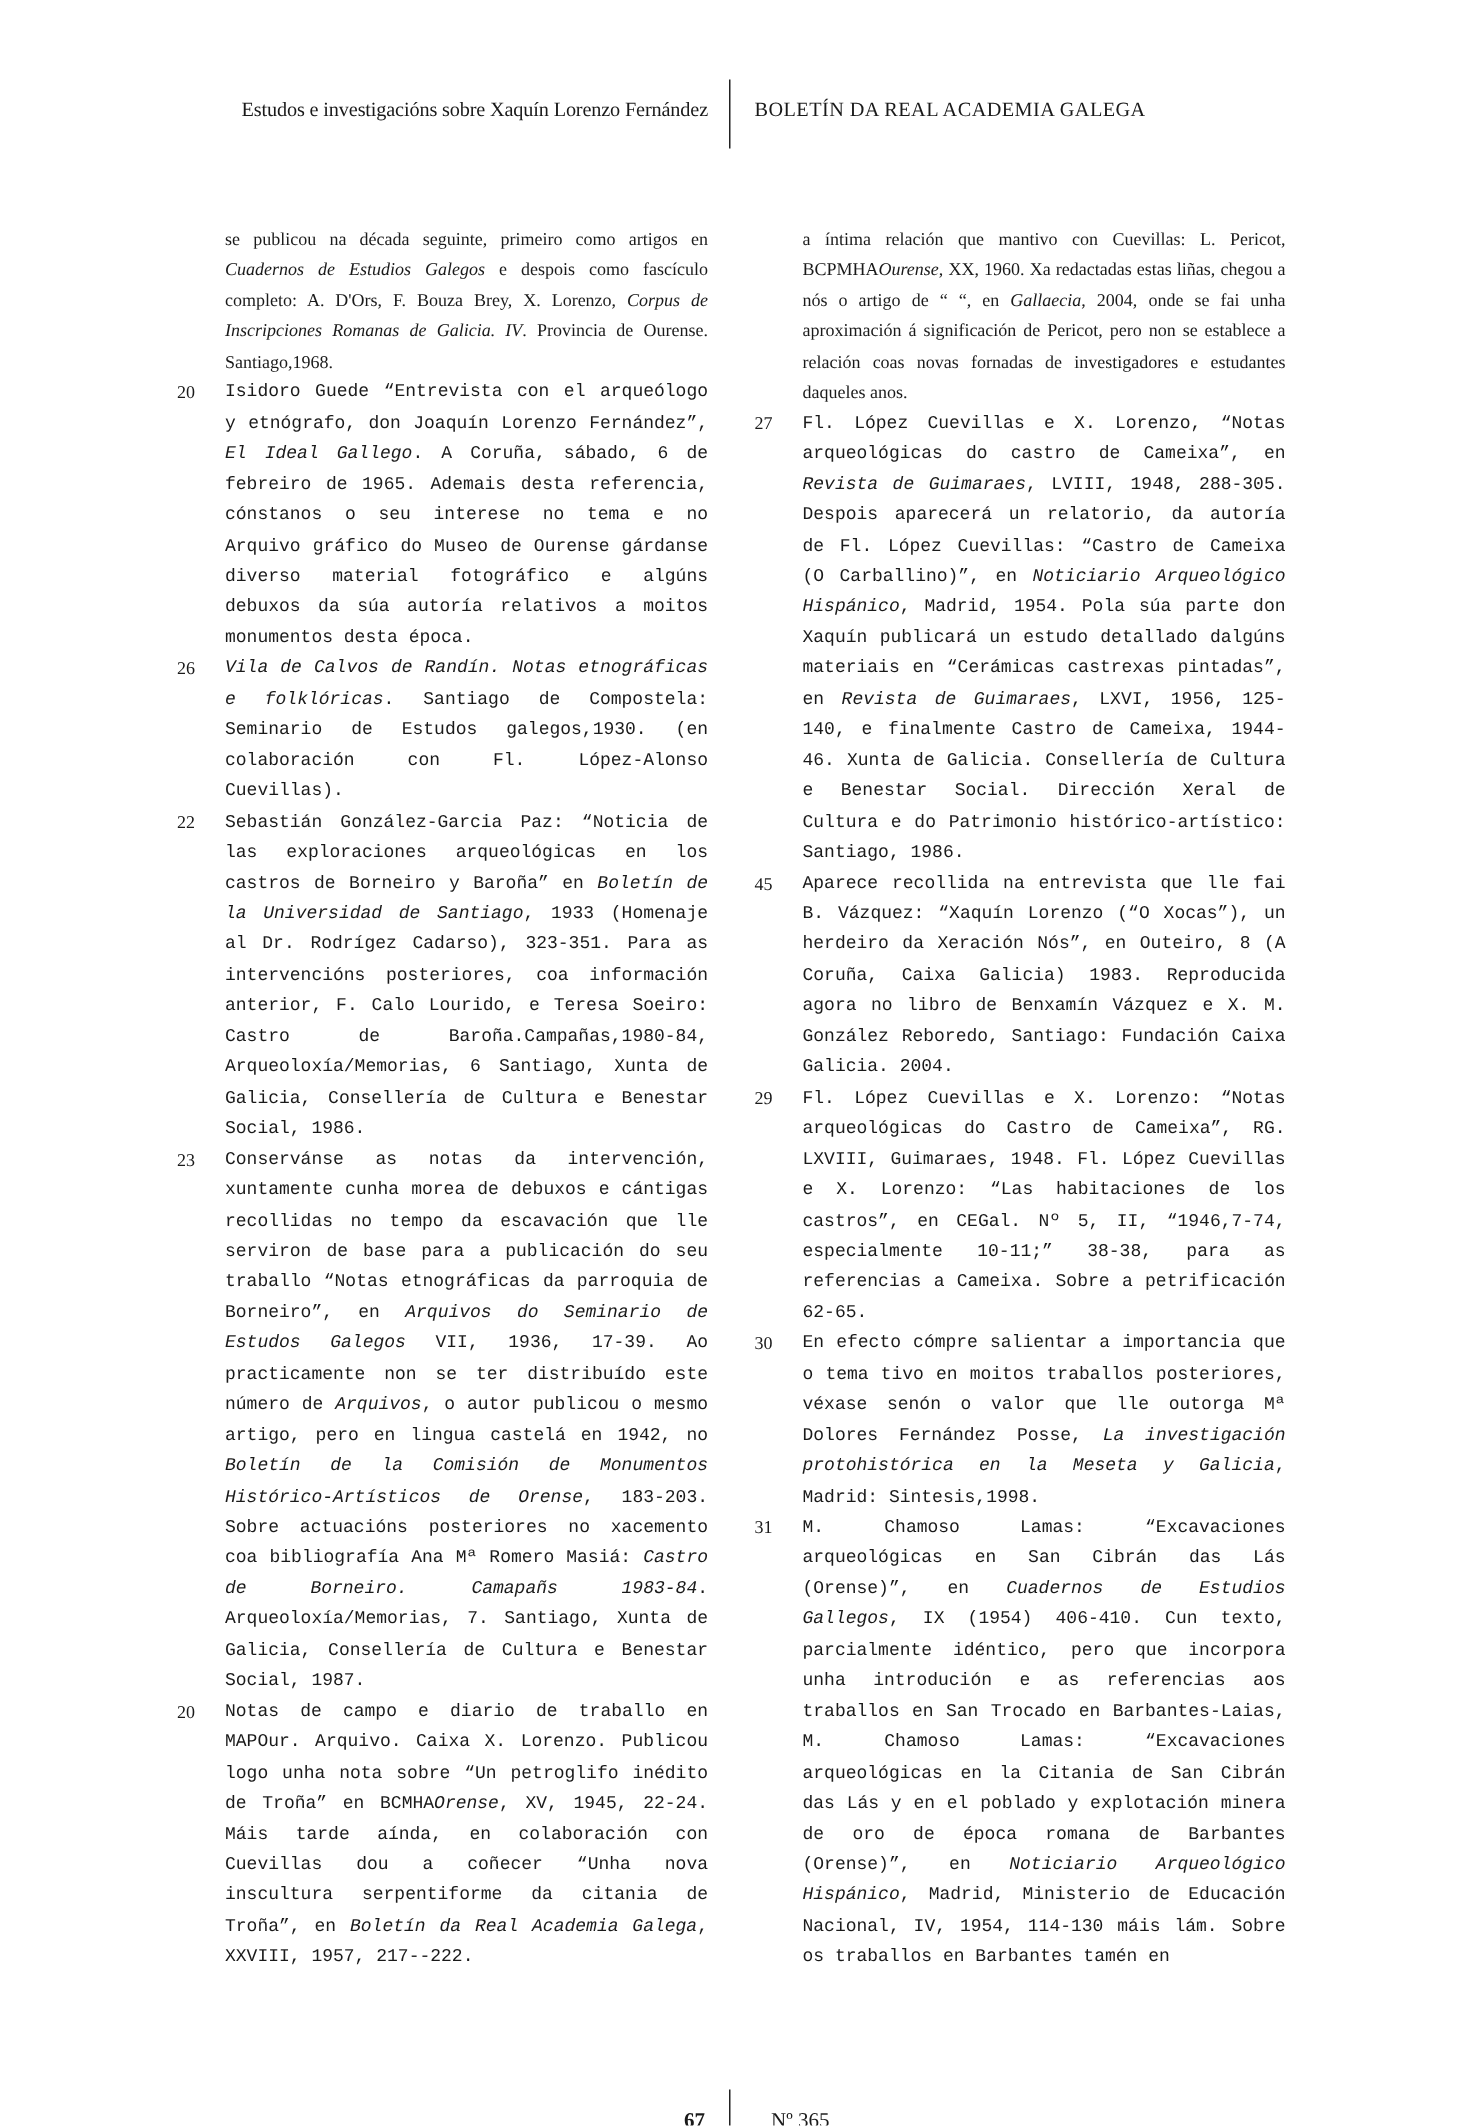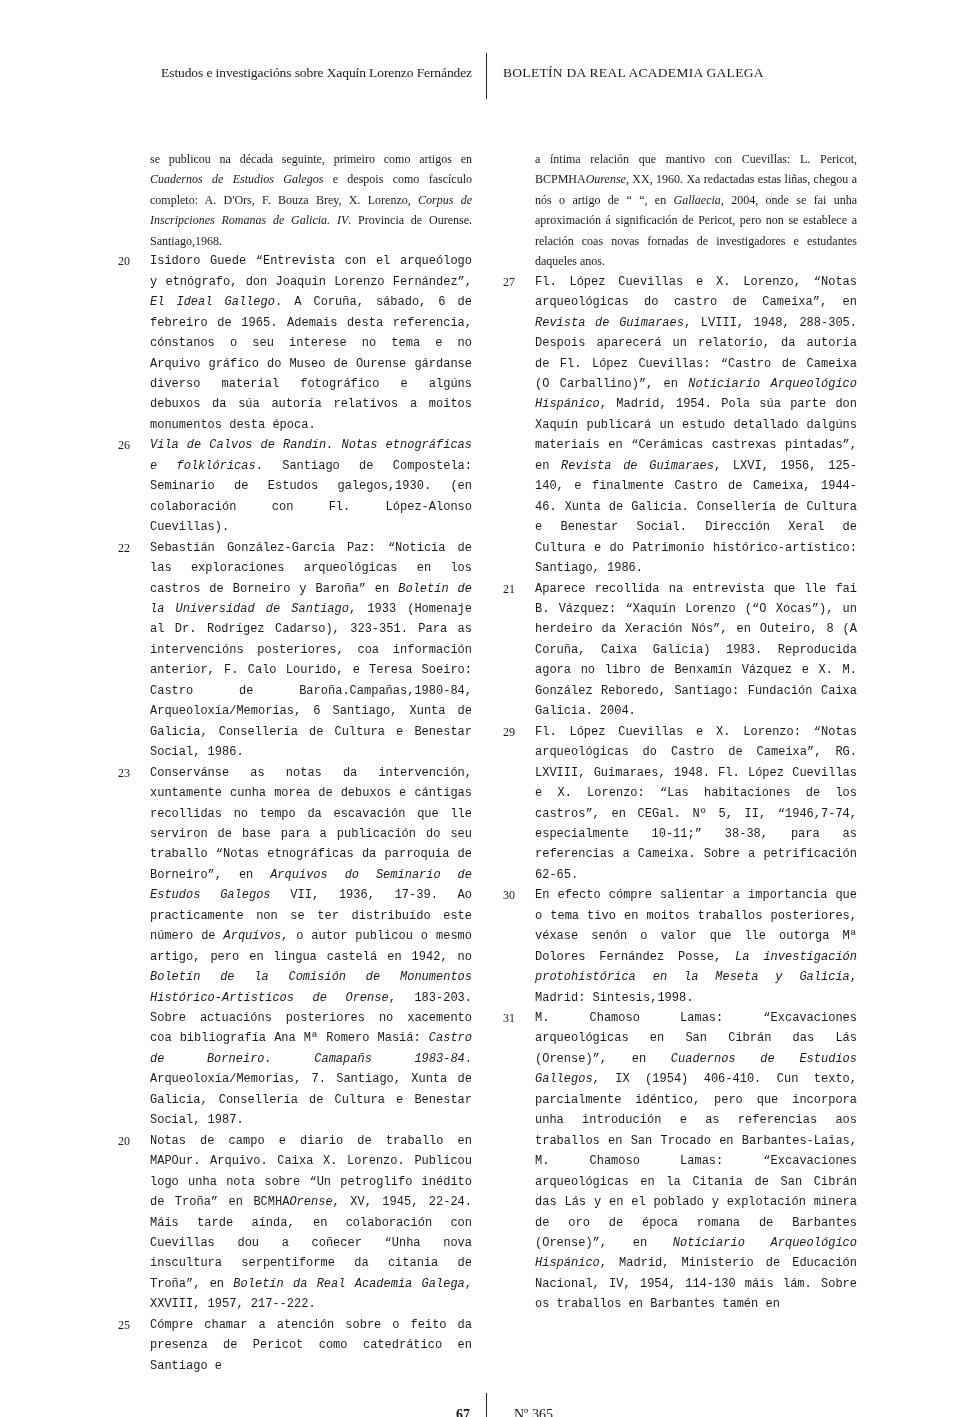--- a/index.html
+++ b/index.html
@@ -49,36 +49,32 @@
     <p><span>Sebastián González-Garcia Paz: “Noticia de las exploraciones arqueológicas en los castros de Borneiro y Baroña” en </span><i>Boletín de la Universidad de Santiago</i><span>, 1933 (Homenaje al Dr. Rodrígez Cadarso), 323-351. Para as intervencións posteriores, coa información anterior, F. Calo Lourido, e Teresa Soeiro: Castro de Baroña.Campañas,1980-84, Arqueoloxía/Memorias, 6 Santiago, Xunta de Galicia, Consellería de Cultura e Benestar Social, 1986.</span></p>
   </div>
   <div class="note">
     <span class="num">23</span>
     <p><span>Conservánse as notas da intervención, xuntamente cunha morea de debuxos e cántigas recollidas no tempo da escavación que lle serviron de base para a publicación do seu traballo “Notas etnográficas da parroquia de Borneiro”, en </span><i>Arquivos do Seminario de Estudos Galegos</i><span> VII, 1936, 17-39. Ao practicamente non se ter distribuído este número de </span><i>Arquivos</i><span>, o autor publicou o mesmo artigo, pero en lingua castelá en 1942, no </span><i>Boletín de la Comisión de Monumentos Histórico-Artísticos de Orense</i><span>, 183-203. Sobre actuacións posteriores no xacemento coa bibliografía Ana Mª Romero Masiá: </span><i>Castro de Borneiro. Camapañs 1983-84</i><span>. Arqueoloxía/Memorias, 7. Santiago, Xunta de Galicia, Consellería de Cultura e Benestar Social, 1987.</span></p>
   </div>
   <div class="note">
     <span class="num">20</span>
     <p><span>Notas de campo e diario de traballo en MAPOur. Arquivo. Caixa X. Lorenzo. Publicou logo unha nota sobre “Un petroglifo inédito de Troña” en BCMHA</span><i>Orense</i><span>, XV, 1945, 22-24. Máis tarde aínda, en colaboración con Cuevillas dou a coñecer “Unha nova inscultura serpentiforme da citania de Troña”, en </span><i>Boletín da Real Academia Galega</i><span>, XXVIII, 1957, 217--222.</span></p>
   </div>
-  <div class="note">
-    <span class="num">25</span>
-    <p><span>Cómpre chamar a atención sobre o feito da presenza de Pericot como catedrático en Santiago e</span></p>
-  </div>
 </div>
 
 <div class="col right">
   <div class="cont">
       <p><span>a íntima relación que mantivo con Cuevillas: L. Pericot, BCPMHA</span><i>Ourense</i><span>, XX, 1960. Xa redactadas estas liñas, chegou a nós o artigo de “ “, en </span><i>Gallaecia</i><span>, 2004, onde se fai unha aproximación á significación de Pericot, pero non se establece a relación coas novas fornadas de investigadores e estudantes daqueles anos.</span></p>
     </div>
   <div class="note">
     <span class="num">27</span>
     <p><span>Fl. López Cuevillas e X. Lorenzo, “Notas arqueológicas do castro de Cameixa”, en </span><i>Revista de Guimaraes</i><span>, LVIII, 1948, 288-305. Despois aparecerá un relatorio, da autoría de Fl. López Cuevillas: “Castro de Cameixa (O Carballino)”, en </span><i>Noticiario Arqueológico Hispánico</i><span>, Madrid, 1954. Pola súa parte don Xaquín publicará un estudo detallado dalgúns materiais en “Cerámicas castrexas pintadas”, en </span><i>Revista de Guimaraes</i><span>, LXVI, 1956, 125-140, e finalmente Castro de Cameixa, 1944-46. Xunta de Galicia. Consellería de Cultura e Benestar Social. Dirección Xeral de Cultura e do Patrimonio histórico-artístico: Santiago, 1986.</span></p>
   </div>
   <div class="note">
-    <span class="num">21</span>
+    <span class="num">45</span>
     <p><span>Aparece recollida na entrevista que lle fai B. Vázquez: “Xaquín Lorenzo (“O Xocas”), un herdeiro da Xeración Nós”, en Outeiro, 8 (A Coruña, Caixa Galicia) 1983. Reproducida agora no libro de Benxamín Vázquez e X. M. González Reboredo, Santiago: Fundación Caixa Galicia. 2004.</span></p>
   </div>
   <div class="note">
     <span class="num">29</span>
     <p><span>Fl. López Cuevillas e X. Lorenzo: “Notas arqueológicas do Castro de Cameixa”, RG. LXVIII, Guimaraes, 1948. Fl. López Cuevillas e X. Lorenzo: “Las habitaciones de los castros”, en CEGal. Nº 5, II, “1946,7-74, especialmente 10-11;” 38-38, para as referencias a Cameixa. Sobre a petrificación 62-65.</span></p>
   </div>
   <div class="note">
     <span class="num">30</span>
     <p><span>En efecto cómpre salientar a importancia que o tema tivo en moitos traballos posteriores, véxase senón o valor que lle outorga Mª Dolores Fernández Posse, </span><i>La investigación protohistórica en la Meseta y Galicia</i><span>, Madrid: Sintesis,1998.</span></p>
   </div>

